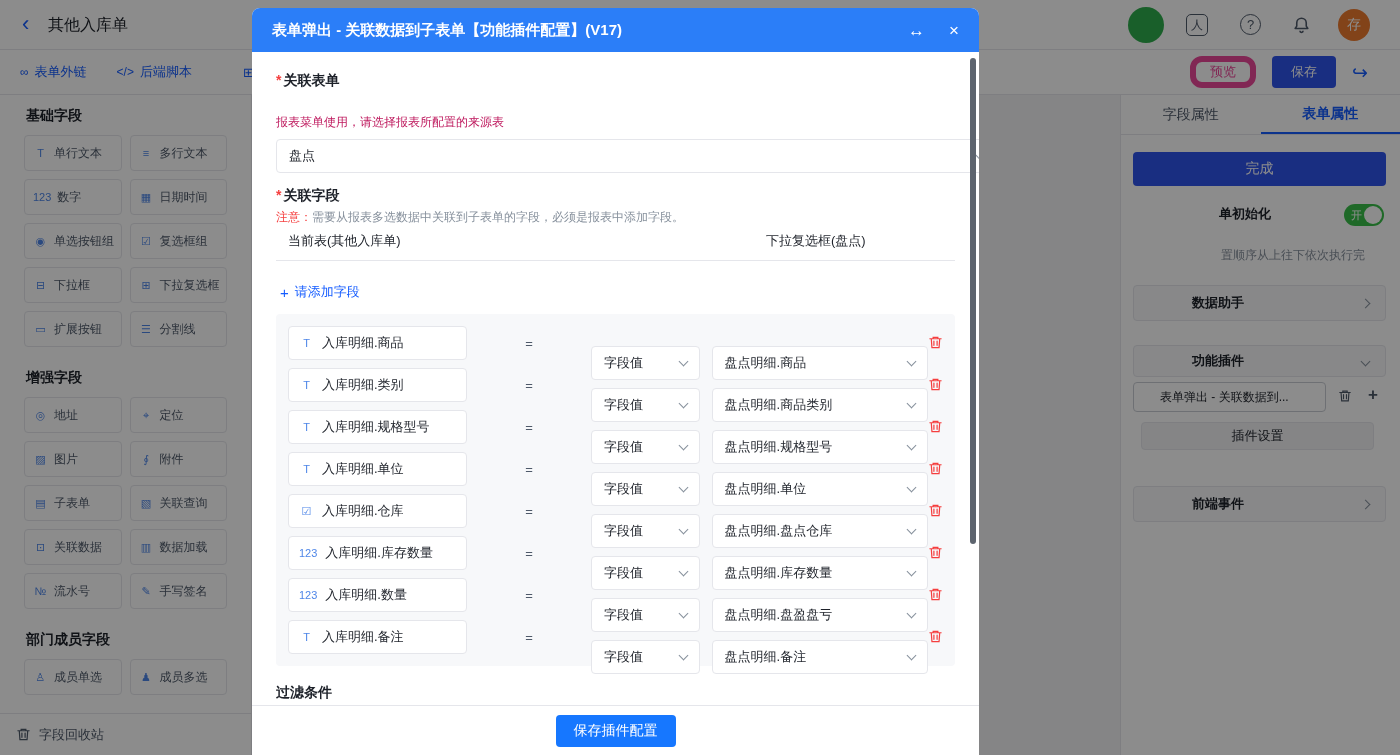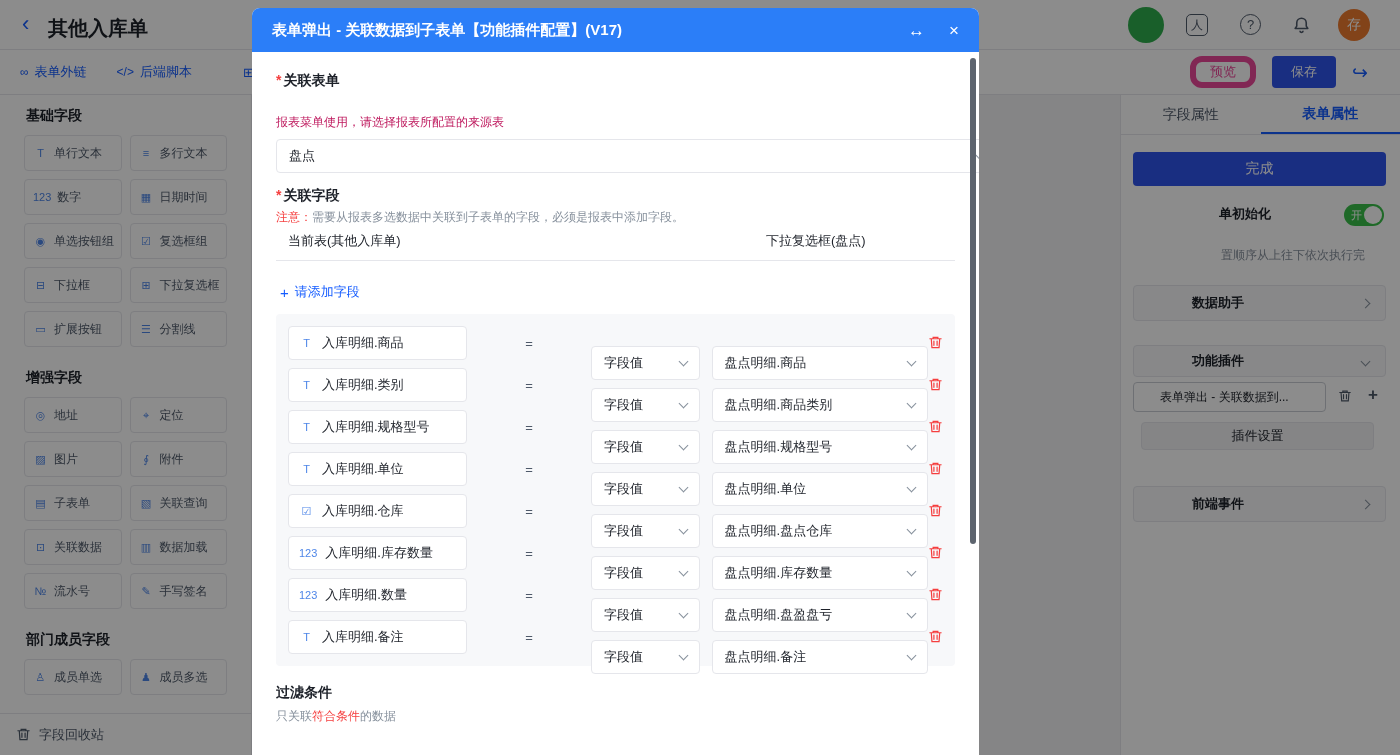--- a/index.html
+++ b/index.html
@@ -2,21 +2,21 @@
 <html><head>
 <meta charset="utf-8">
 <style>
   * { margin:0; padding:0; box-sizing:border-box; }
   body { font-family:"Liberation Sans","DejaVu Sans",sans-serif; }
   .stage { position:relative; width:1400px; height:755px; overflow:hidden; background:#f2f3f5; }
 
   
   .app-header { position:absolute; top:0; left:0; right:0; height:50px; background:#fff; border-bottom:1px solid #e5e6eb; }
   .back-btn { position:absolute; left:22px; top:11px; font-size:22px; color:#165dff; cursor:pointer; line-height:26px; }
-  .page-title { position:absolute; left:48px; top:15px; font-size:20px; font-weight:700; color:#1d2129; }
+  .page-title { position:absolute; left:48px; top:15px; font-size:16px; font-weight:400; color:#1d2129; }
   .green-dot { position:absolute; left:1128px; top:7px; width:36px; height:36px; border-radius:50%; background:#2fae4d; cursor:pointer; }
   .hdr-ic { position:absolute; top:14px; color:#4e5969; cursor:pointer; }
   .lang-ic { left:1186px; width:22px; height:22px; border:1.5px solid #4e5969; border-radius:5px; font-size:12px; display:flex; align-items:center; justify-content:center; }
   .help-ic { left:1240px; width:21px; height:21px; border:1.5px solid #4e5969; border-radius:50%; font-size:13px; display:flex; align-items:center; justify-content:center; }
   .bell-ic { left:1292px; top:15px; }
   .avatar { position:absolute; left:1338px; top:9px; width:32px; height:32px; border-radius:50%; background:#ed7b2f; color:#fff; font-size:14px; display:flex; align-items:center; justify-content:center; cursor:pointer; }
 
   .app-toolbar { position:absolute; top:50px; left:0; right:0; height:45px; background:#fff; border-bottom:1px solid #e5e6eb; }
   .tb-tabs { position:absolute; left:20px; top:0; bottom:0; display:flex; gap:30px; align-items:center; }
   .tb-tab { display:flex; align-items:center; gap:6px; color:#165dff; font-size:13px; cursor:pointer; white-space:nowrap; }
@@ -508,17 +508,20 @@
             </span>
           </div>
         </div>
 
       <div class="filter-title">过滤条件</div>
       <div class="filter-text">
         <span>只关联</span><span class="hl">符合条件</span><span>的数据</span>
       </div>
     </div>
 
+    <div class="modal-footer">
+      <button class="save-btn">保存插件配置</button>
+    </div>
 
     <div class="modal-scrollbar"></div>
   </div>
 
 </div>
 
 </body></html>

